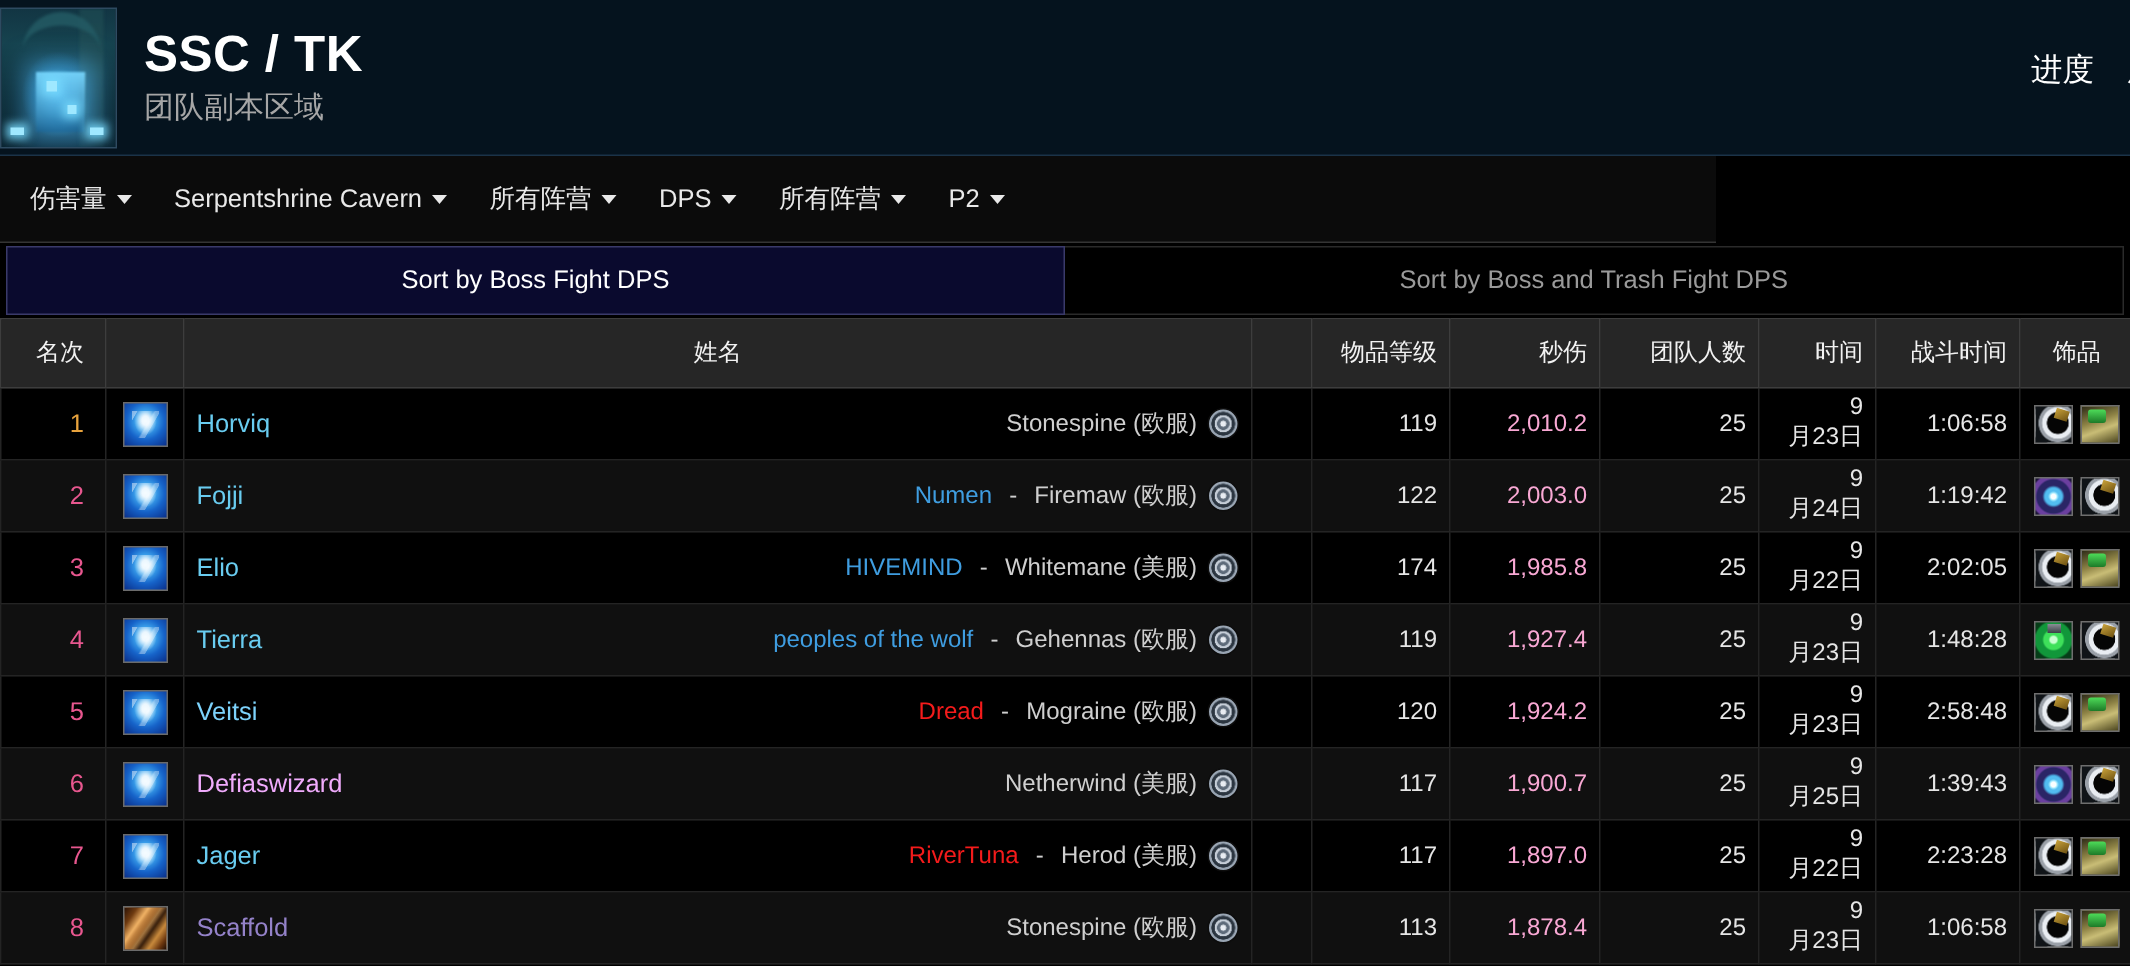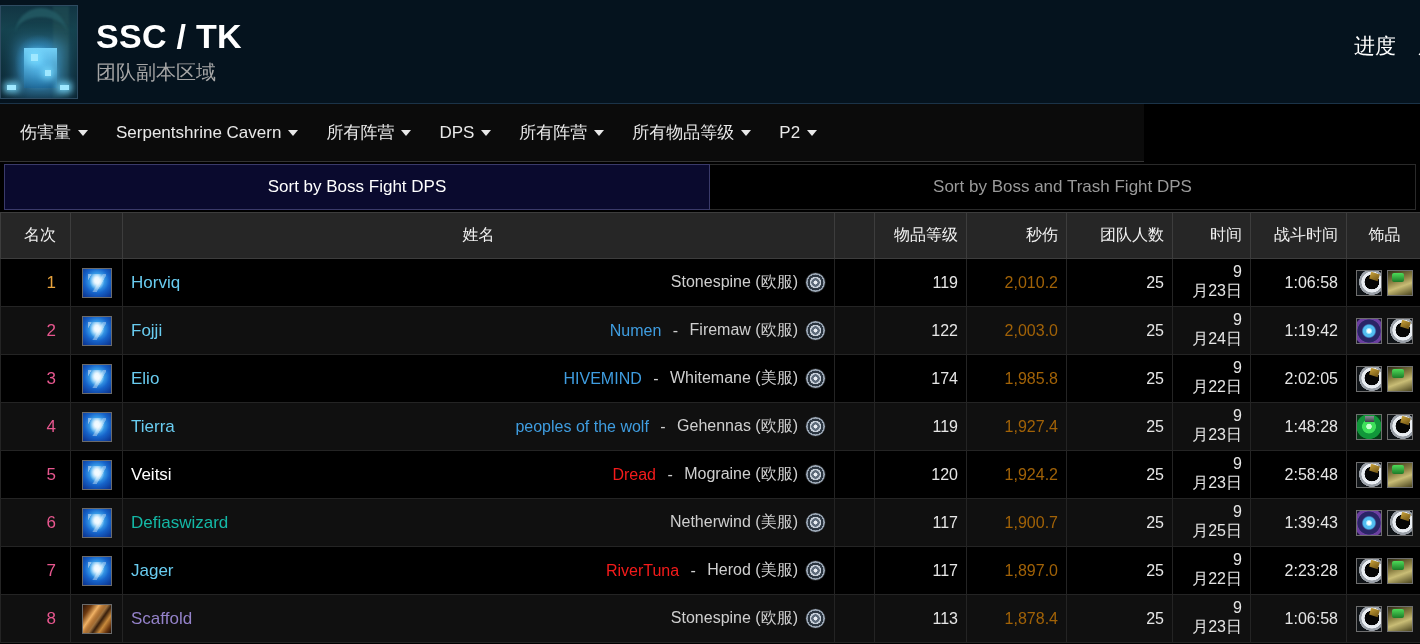--- a/index.html
+++ b/index.html
@@ -147,21 +147,21 @@
   .c-date  { width: 78px;  text-align: right; }
   .c-time  { width: 96px;  text-align: right; }
   .c-trink { width: 76px;  text-align: center; padding: 0 !important; }
 
   .name-cell { display: flex; align-items: center; justify-content: space-between; width: 100%; }
   .char-name { font-size: 17px; }
   .realm-wrap { display: flex; align-items: center; gap: 7px; font-size: 16px; color: #cfcfcf; white-space: nowrap; }
   .guild { }
   .sep { color: #cfcfcf; }
 
-  .dps-val { color: #a16207; margin-top: 17px; }
+  .dps-val { color: #f9a8d4; margin-top: 17px; }
   .ilvl-val { color: #e6e6e6; }
   .raid-val { color: #e6e6e6; margin-top: 44px; }
   .date-val { color: #e6e6e6; margin-left: 48px; }
   .time-val { color: #e6e6e6; }
 
   
   .class-icon {
     width: 30px; height: 30px;
     display: inline-block;
     border: 1px solid #6b6b6b;
@@ -252,24 +252,20 @@
   </div>
   <div class="filter">
     <span>DPS</span>
     <span class="caret"></span>
   </div>
   <div class="filter">
     <span>所有阵营</span>
     <span class="caret"></span>
   </div>
   <div class="filter">
-    <span>所有物品等级</span>
-    <span class="caret"></span>
-  </div>
-  <div class="filter">
     <span>P2</span>
     <span class="caret"></span>
   </div>
 </div>
 
 <div class="sort-tabs">
   <div class="sort-tab active">
     <span>Sort by Boss Fight DPS</span>
   </div>
   <div class="sort-tab inactive">
@@ -398,21 +394,21 @@
             <span class="trinket green"></span>
             <span class="trinket moon"></span>
           </span>
         </td>
       </tr>
       <tr class="row-even">
         <td class="c-rank"><span style="color:#e8578f">5</span></td>
         <td class="c-icon"><span class="class-icon mage"></span></td>
         <td class="c-name">
           <div class="name-cell">
-            <span class="char-name" style="color:#ffffff">Veitsi</span>
+            <span class="char-name" style="color:#7dd3fc">Veitsi</span>
             <span class="realm-wrap">
               <span class="guild" style="color:#f41b1b">Dread</span>
               <span class="sep">&nbsp;-&nbsp;</span>
               <span>Mograine (欧服)</span>
               <span class="faction-icon"></span>
             </span>
           </div>
         </td>
         <td class="c-blank"></td>
         <td class="c-ilvl"><span class="ilvl-val">120</span></td>
@@ -425,21 +421,21 @@
             <span class="trinket moon"></span>
             <span class="trinket hand"></span>
           </span>
         </td>
       </tr>
       <tr class="row-odd">
         <td class="c-rank"><span style="color:#e8578f">6</span></td>
         <td class="c-icon"><span class="class-icon mage"></span></td>
         <td class="c-name">
           <div class="name-cell">
-            <span class="char-name" style="color:#14b8a6">Defiaswizard</span>
+            <span class="char-name" style="color:#f0abfc">Defiaswizard</span>
             <span class="realm-wrap">
               <span>Netherwind (美服)</span>
               <span class="faction-icon"></span>
             </span>
           </div>
         </td>
         <td class="c-blank"></td>
         <td class="c-ilvl"><span class="ilvl-val">117</span></td>
         <td class="c-dps"><span class="dps-val">1,900.7</span></td>
         <td class="c-raid"><span class="raid-val">25</span></td>

